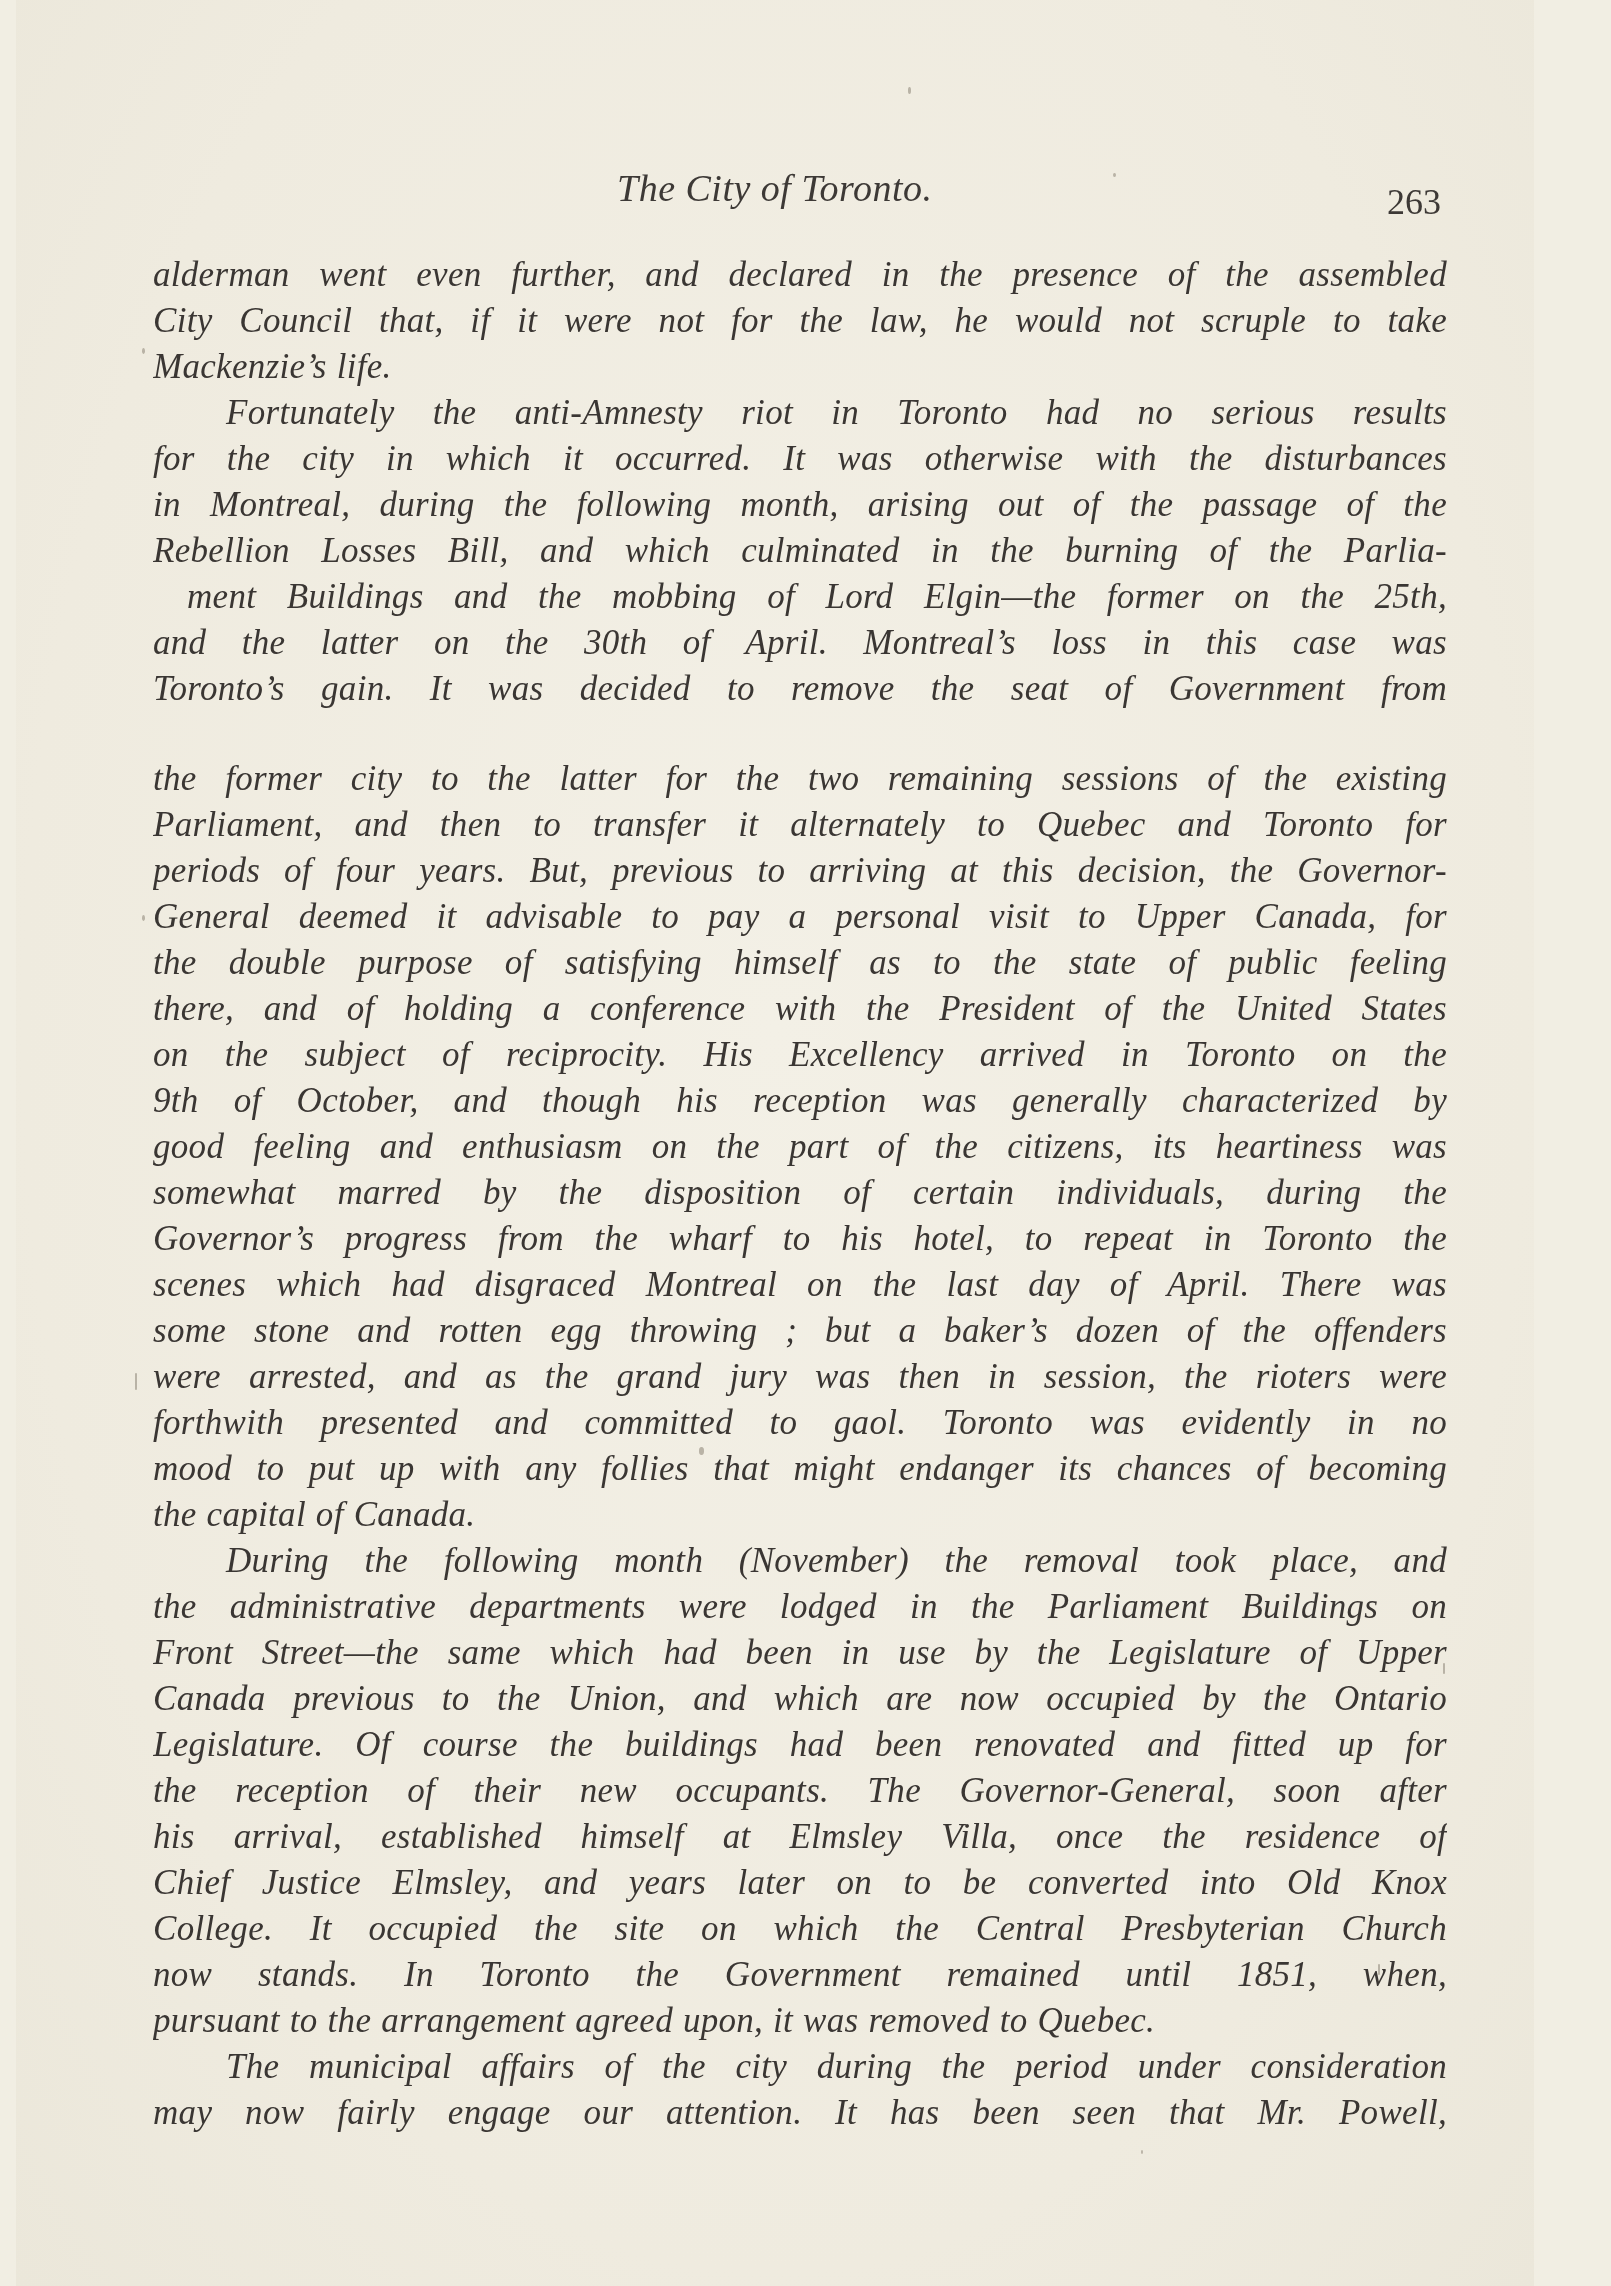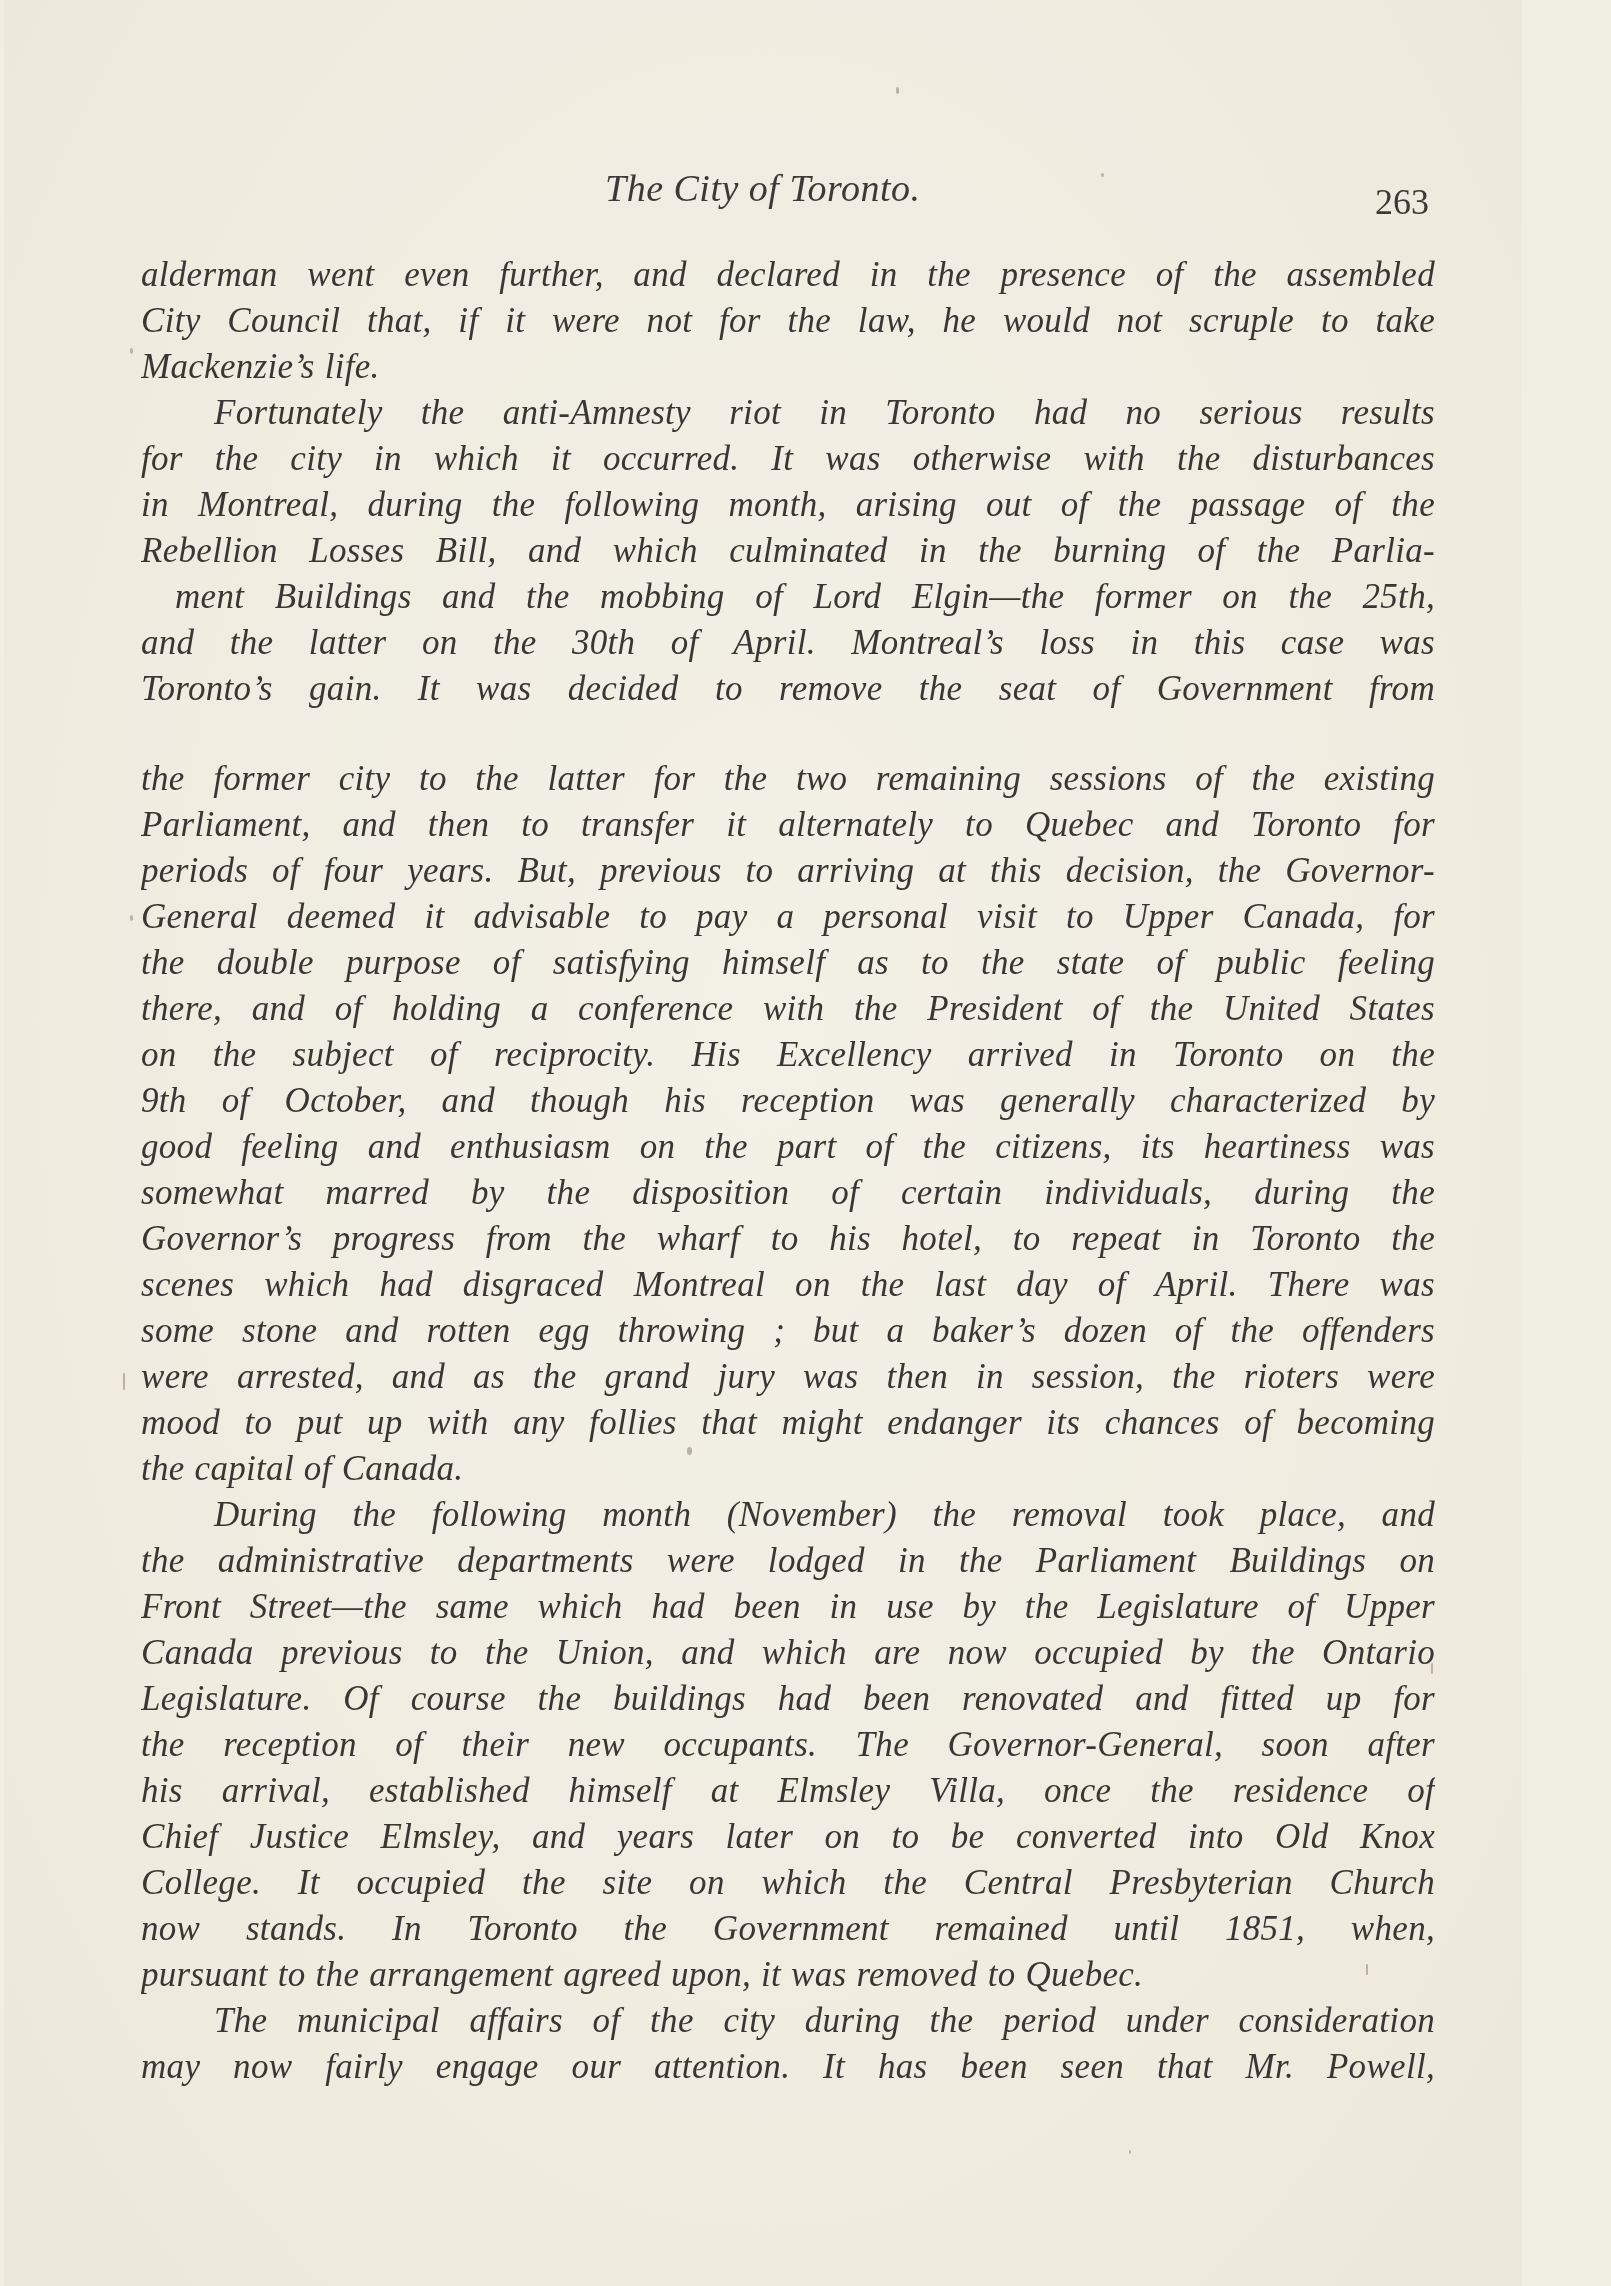--- a/index.html
+++ b/index.html
@@ -10,21 +10,21 @@
       width: 1611px;
       height: 2286px;
       background: #f1eee3;
       position: relative;
       overflow: hidden;
       font-family: "Liberation Serif", "DejaVu Serif", serif;
       color: #3a3633;
     }
     .page {
       position: absolute;
-      left: 4px; top: 0;
+      left: 16px; top: 0;
       width: 1518px; height: 2286px;
       background:
         radial-gradient(ellipse at 50% 45%, #f3f0e6 0%, #efebdf 70%, #ebe7da 100%);
     }
     .running-head {
       position: absolute;
       top: 166px;
       left: 0;
       width: 1611px;
       height: 56px;
@@ -107,20 +107,21 @@
         <span class="line" style="white-space: normal; overflow: hidden;">the double purpose of satisfying himself as to the state of public feeling</span>
         <span class="line" style="white-space: normal; overflow: hidden;">there, and of holding a conference with the President of the United States</span>
         <span class="line" style="white-space: normal; overflow: hidden;">on the subject of reciprocity. His Excellency arrived in Toronto on the</span>
         <span class="line" style="white-space: normal; overflow: hidden;">9th of October, and though his reception was generally characterized by</span>
         <span class="line" style="white-space: normal; overflow: hidden;">good feeling and enthusiasm on the part of the citizens, its heartiness was</span>
         <span class="line" style="white-space: normal; overflow: hidden;">somewhat marred by the disposition of certain individuals, during the</span>
         <span class="line" style="white-space: normal; overflow: hidden;">Governor’s progress from the wharf to his hotel, to repeat in Toronto the</span>
         <span class="line" style="white-space: normal; overflow: hidden;">scenes which had disgraced Montreal on the last day of April. There was</span>
         <span class="line" style="white-space: normal; overflow: hidden;">some stone and rotten egg throwing ; but a baker’s dozen of the offenders</span>
         <span class="line" style="white-space: normal; overflow: hidden;">were arrested, and as the grand jury was then in session, the rioters were</span>
+        <span class="line" style="white-space: normal; overflow: hidden;">forthwith presented and committed to gaol. Toronto was evidently in no</span>
         <span class="line" style="white-space: normal; overflow: hidden;">mood to put up with any follies that might endanger its chances of becoming</span>
         <span class="line last" style="white-space: normal; overflow: hidden;">the capital of Canada.</span>
       </div>
       <div>
         <span class="line indent" style="white-space: normal; overflow: hidden;">During the following month (November) the removal took place, and</span>
         <span class="line" style="white-space: normal; overflow: hidden;">the administrative departments were lodged in the Parliament Buildings on</span>
         <span class="line" style="white-space: normal; overflow: hidden;">Front Street—the same which had been in use by the Legislature of Upper</span>
         <span class="line" style="white-space: normal; overflow: hidden;">Canada previous to the Union, and which are now occupied by the Ontario</span>
         <span class="line" style="white-space: normal; overflow: hidden;">Legislature. Of course the buildings had been renovated and fitted up for</span>
         <span class="line" style="white-space: normal; overflow: hidden;">the reception of their new occupants. The Governor-General, soon after</span>

